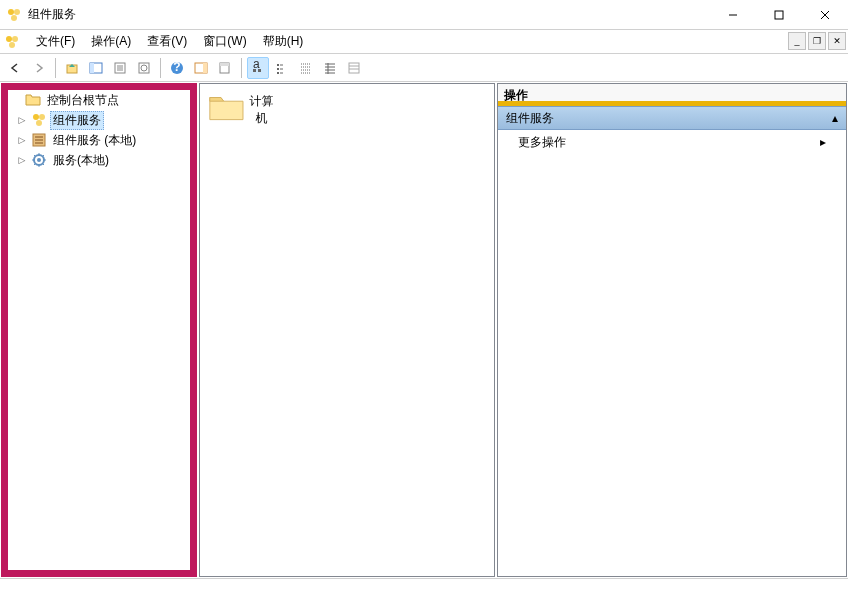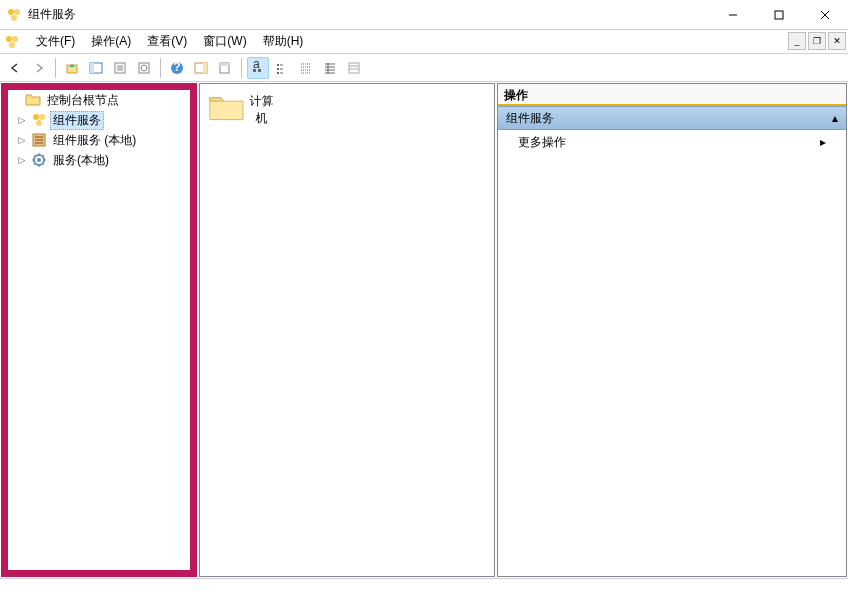--- a/index.html
+++ b/index.html
@@ -38,21 +38,21 @@
 .tree-node .node-icon { width: 16px; height: 16px; margin: 0 3px; }
 .tree-node .label { padding: 1px 3px; }
 .tree-node.selected .label { background: #cce8ff; border: 1px dotted #7aa7d8; padding: 0 2px; }
 
 
 .item { display: flex; align-items: center; width: 70px; cursor: pointer; }
 .item .folder-icon { width: 40px; height: 32px; margin-bottom: 4px; }
 .item .label { text-align: center; }
 
 
-.actions-header { height: 22px; font-weight: bold; padding: 3px 6px; border-bottom: 2px solid #eab308; background: #f8f8f8; }
+.actions-header { height: 22px; font-weight: bold; padding: 3px 6px; border-bottom: 5px solid #eab308; background: #f8f8f8; }
 .actions-section { height: 24px; background: #a7c7e7; background: linear-gradient(#b8d4ee, #9abcde); border-top: 1px solid #7a9ec7; border-bottom: 1px solid #7a9ec7; display: flex; align-items: center; padding: 0 8px; justify-content: space-between; cursor: pointer; }
 .actions-link { height: 24px; display: flex; align-items: center; padding: 0 20px; justify-content: space-between; cursor: pointer; }
 
 
 .statusbar { height: 18px; border-top: 1px solid #d0d0d0; }
 </style>
 </head>
 <body>
 
 <div class="titlebar">

